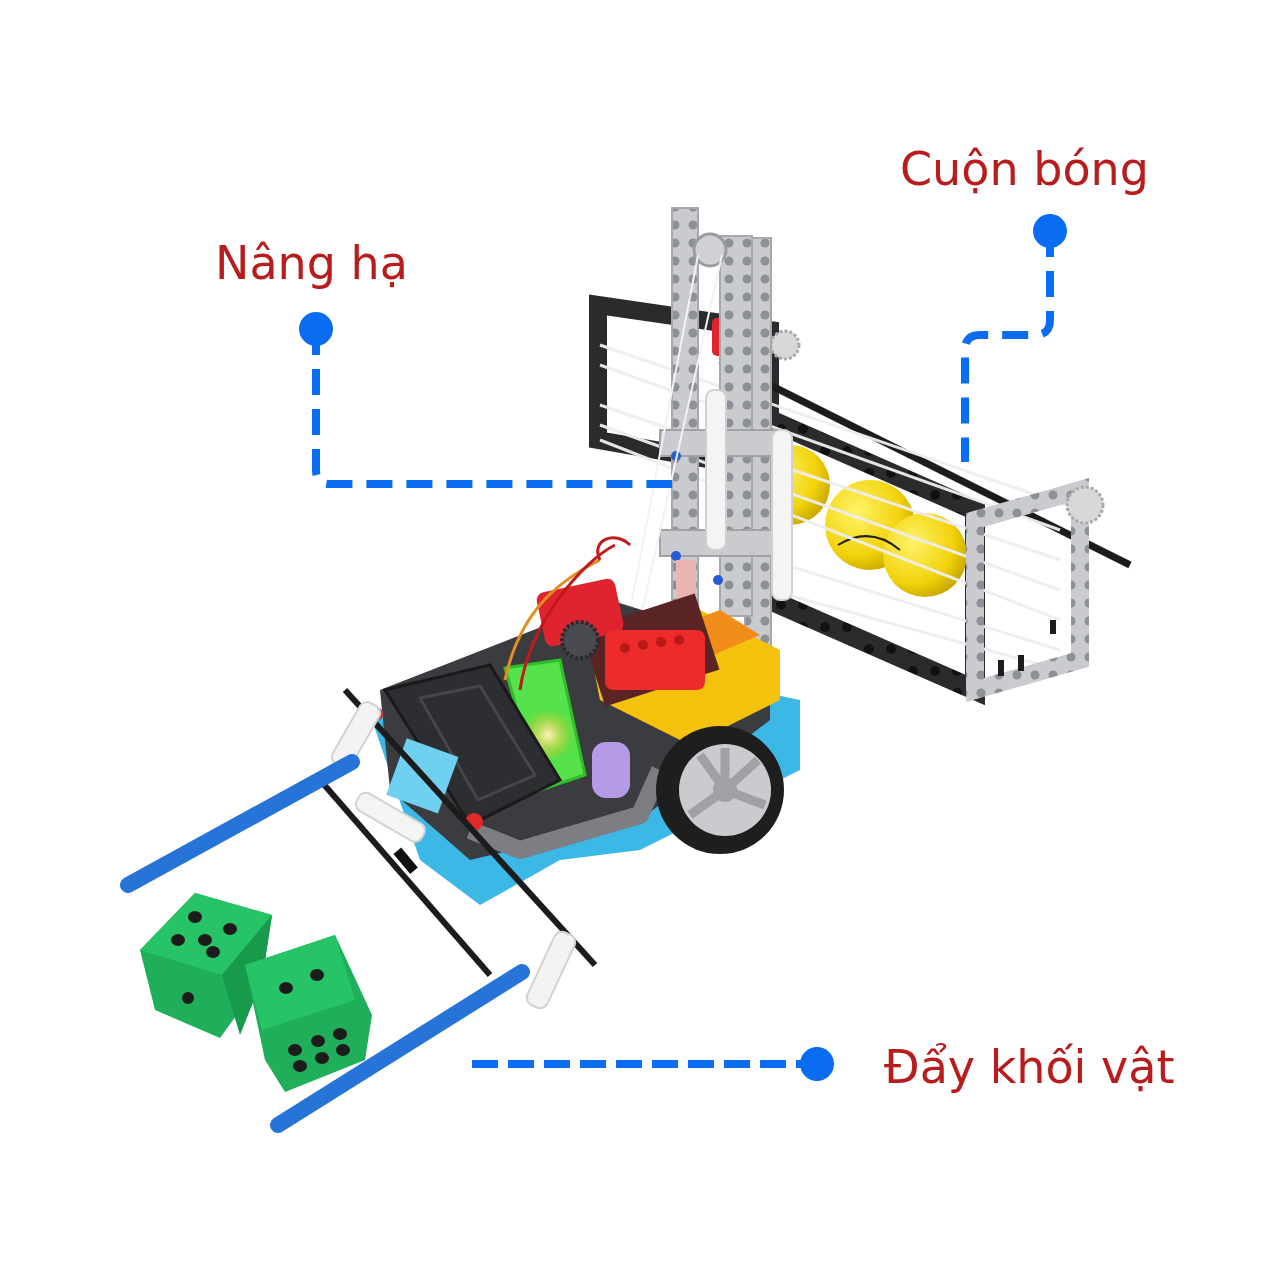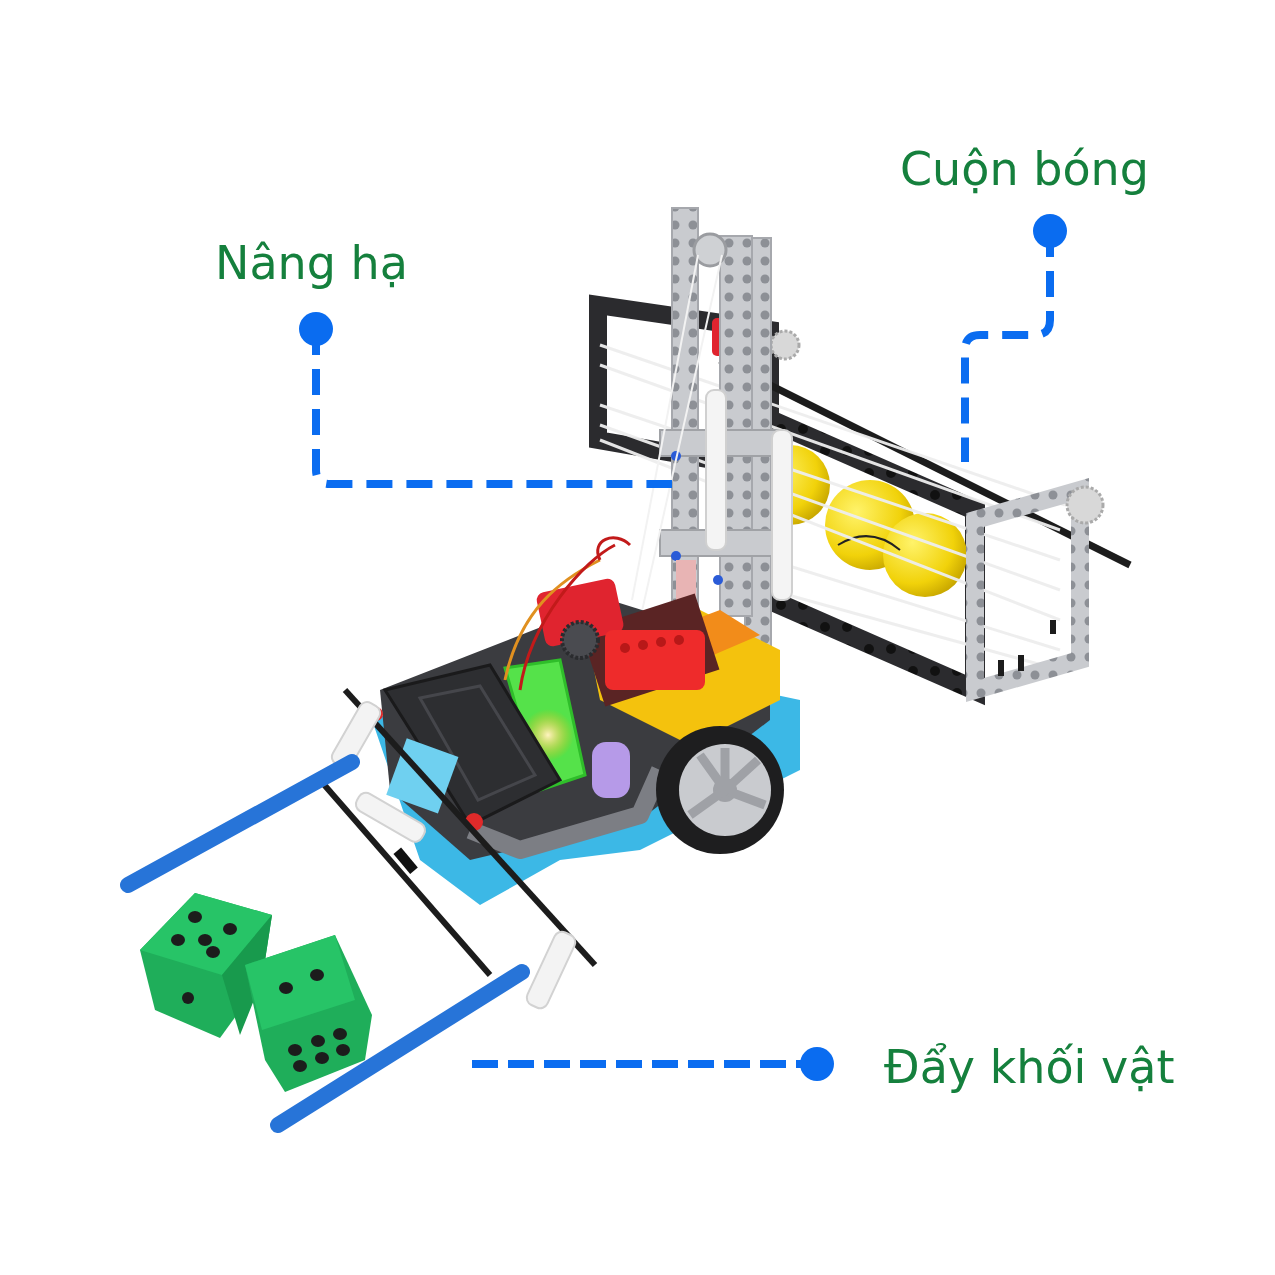--- a/index.html
+++ b/index.html
@@ -1,19 +1,19 @@
 <!DOCTYPE html>
 <html><head>
 <meta charset="utf-8">
 <style>
   html, body { margin: 0; padding: 0; background: #ffffff; }
   body { width: 1275px; height: 1275px; position: relative; overflow: hidden;
          font-family: "DejaVu Sans", "Liberation Sans", sans-serif; }
   #stage { position: absolute; left: 0; top: 0; width: 1275px; height: 1275px; }
-  .label { position: absolute; color: #15803d; font-size: 46px; line-height: 1;
+  .label { position: absolute; color: #b91c1c; font-size: 46px; line-height: 1;
            font-family: "DejaVu Sans", "Liberation Sans", sans-serif; white-space: nowrap; }
   #lbl-cuon { left: 900px; top: 146px; }
   #lbl-nang { left: 215px; top: 240px; }
   #lbl-day  { left: 884px; top: 1044px; }
 </style>
 </head>
 <body>
 
 <div id="stage">
 <svg width="1275" height="1275" viewBox="0 0 1275 1275" xmlns="http://www.w3.org/2000/svg">

